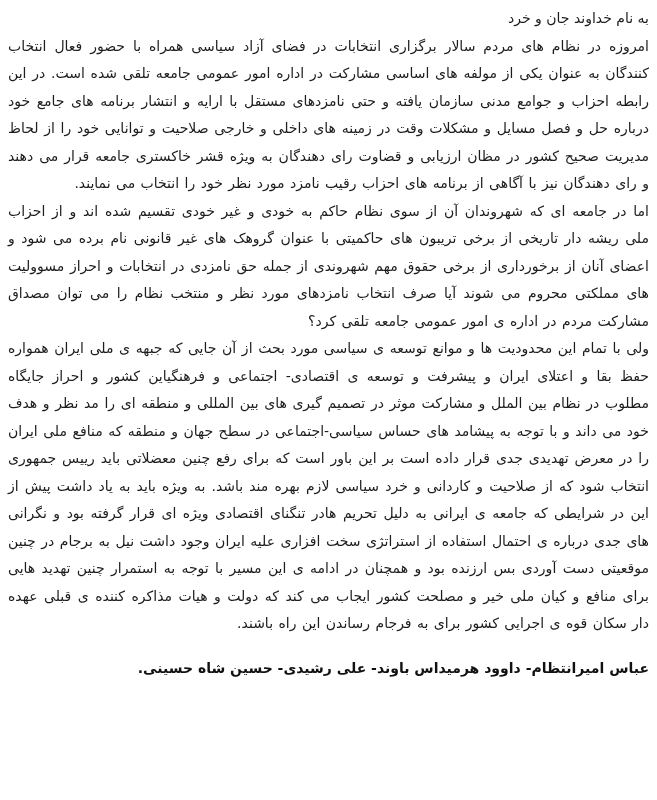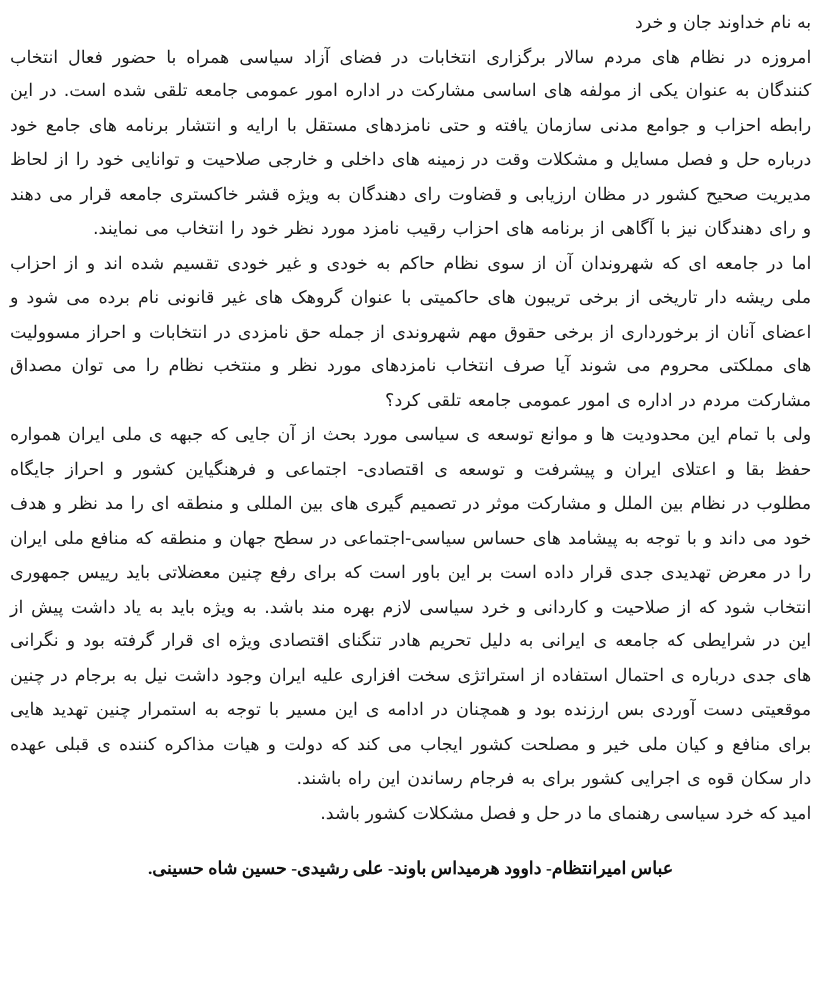--- a/index.html
+++ b/index.html
@@ -35,30 +35,28 @@
     text-align: justify;
     text-align-last: right;
     word-spacing: 1px;
   }
   .date-line {
     text-align: right;
     margin-top: 16px !important;
     padding-left: 12px;
   }
   .signatures-line {
-    text-align: center;
+    text-align: right;
     margin-top: 17px !important;
     font-weight: bold;
     color: #111111;
-    font-family: Liberation Serif, serif;
   }
 </style>
 </head>
 <body>
 
 <div class="page">
   <p class="line">به نام خداوند جان و خرد</p>
   <p class="para">امروزه در نظام های مردم سالار برگزاری انتخابات در فضای آزاد سیاسی همراه با حضور فعال انتخاب کنندگان به عنوان یکی از مولفه های اساسی مشارکت در اداره امور عمومی جامعه تلقی شده است. در این رابطه احزاب و جوامع مدنی سازمان یافته و حتی نامزدهای مستقل با ارایه و انتشار برنامه های جامع خود درباره حل و فصل مسایل و مشکلات وقت در زمینه های داخلی و خارجی صلاحیت و توانایی خود را از لحاظ مدیریت صحیح کشور در مظان ارزیابی و قضاوت رای دهندگان به ویژه قشر خاکستری جامعه قرار می دهند و رای دهندگان نیز با آگاهی از برنامه های احزاب رقیب نامزد مورد نظر خود را انتخاب می نمایند.</p>
   <p class="para">اما در جامعه ای که شهروندان آن از سوی نظام حاکم به خودی و غیر خودی تقسیم شده اند و از احزاب ملی ریشه دار تاریخی از برخی تریبون های حاکمیتی با عنوان گروهک های غیر قانونی نام برده می شود و اعضای آنان از برخورداری از برخی حقوق مهم شهروندی از جمله حق نامزدی در انتخابات و احراز مسوولیت های مملکتی محروم می شوند آیا صرف انتخاب نامزدهای مورد نظر و منتخب نظام را می توان مصداق مشارکت مردم در اداره ی امور عمومی جامعه تلقی کرد؟</p>
   <p class="para">ولی با تمام این محدودیت ها و موانع توسعه ی سیاسی مورد بحث از آن جایی که جبهه ی ملی ایران همواره حفظ بقا و اعتلای ایران و پیشرفت و توسعه ی اقتصادی- اجتماعی و فرهنگیاین کشور و احراز جایگاه مطلوب در نظام بین الملل و مشارکت موثر در تصمیم گیری های بین المللی و منطقه ای را مد نظر و هدف خود می داند و با توجه به پیشامد های حساس سیاسی-اجتماعی در سطح جهان و منطقه که منافع ملی ایران را در معرض تهدیدی جدی قرار داده است بر این باور است که برای رفع چنین معضلاتی باید رییس جمهوری انتخاب شود که از صلاحیت و کاردانی و خرد سیاسی لازم بهره مند باشد. به ویژه باید به یاد داشت پیش از این در شرایطی که جامعه ی ایرانی به دلیل تحریم هادر تنگنای اقتصادی ویژه ای قرار گرفته بود و نگرانی های جدی درباره ی احتمال استفاده از استراتژی سخت افزاری علیه ایران وجود داشت نیل به برجام در چنین موقعیتی دست آوردی بس ارزنده بود و همچنان در ادامه ی این مسیر با توجه به استمرار چنین تهدید هایی برای منافع و کیان ملی خیر و مصلحت کشور ایجاب می کند که دولت و هیات مذاکره کننده ی قبلی عهده دار سکان قوه ی اجرایی کشور برای به فرجام رساندن این راه باشند.</p>
-  <p class="line">امید که خرد سیاسی رهنمای ما در حل و فصل مشکلات کشور باشد.</p>
   <p class="signatures-line">عباس امیرانتظام- داوود هرمیداس باوند- علی رشیدی- حسین شاه حسینی.</p>
 </div>
 
 </body></html>

